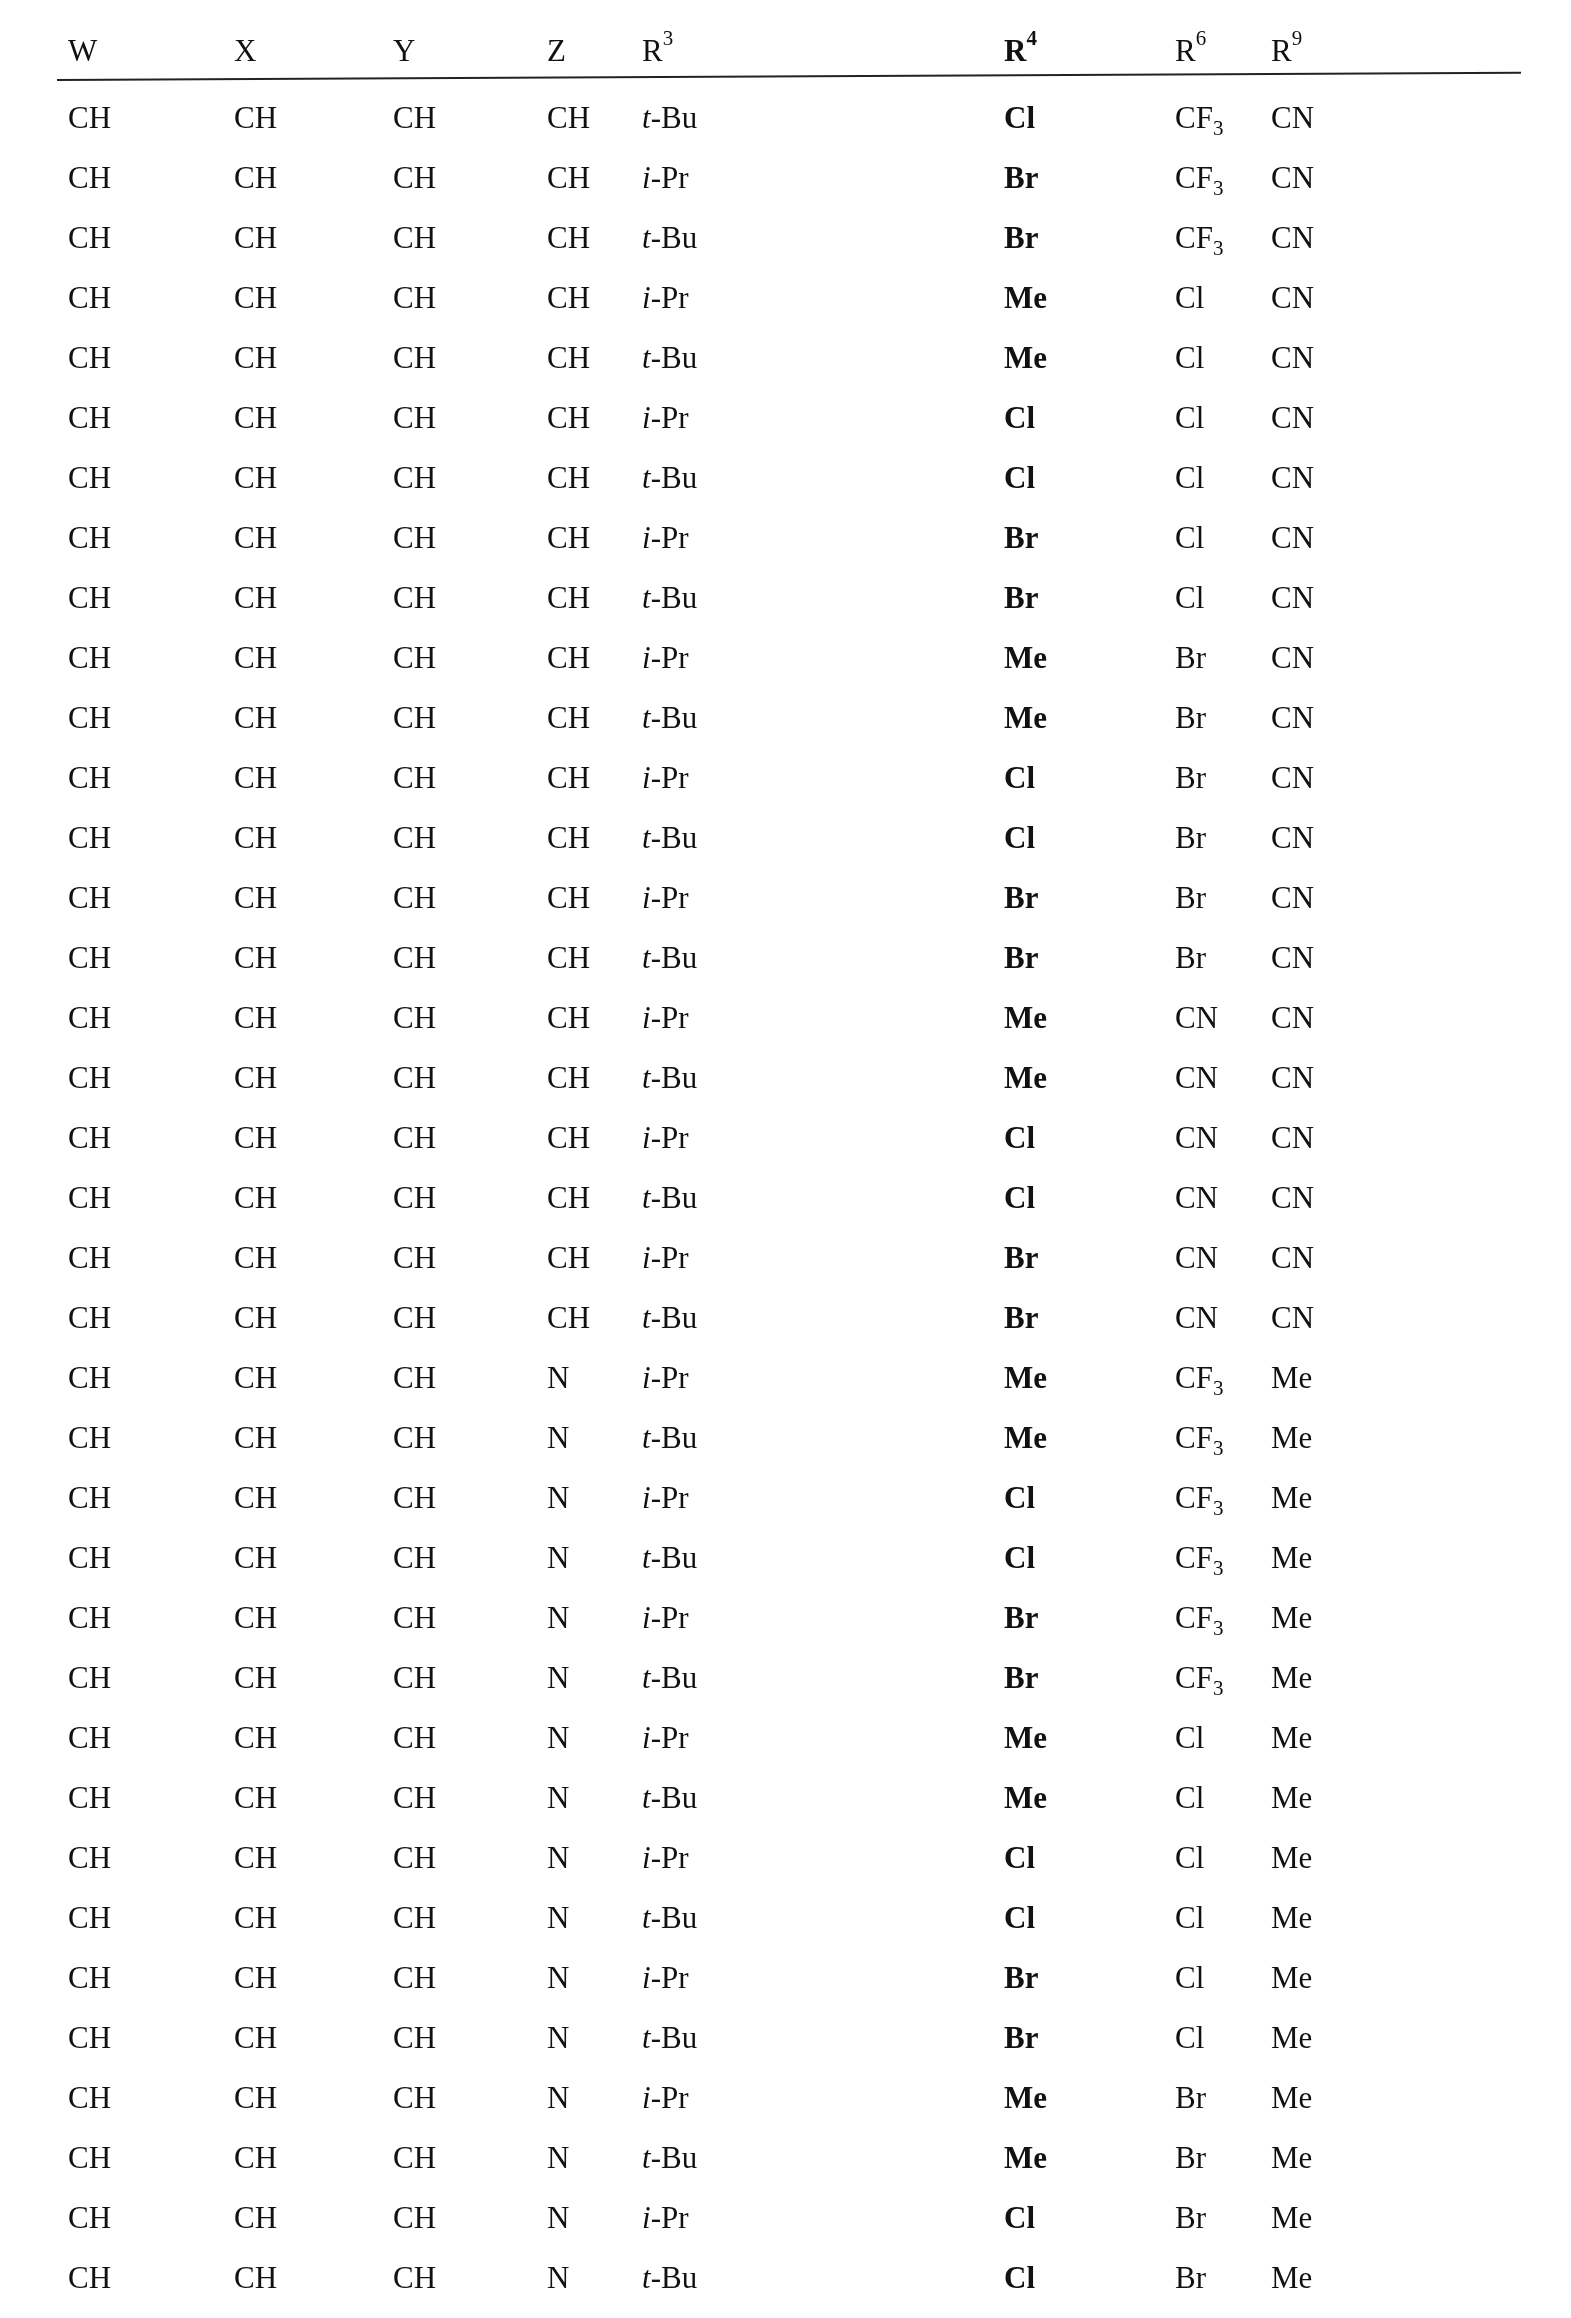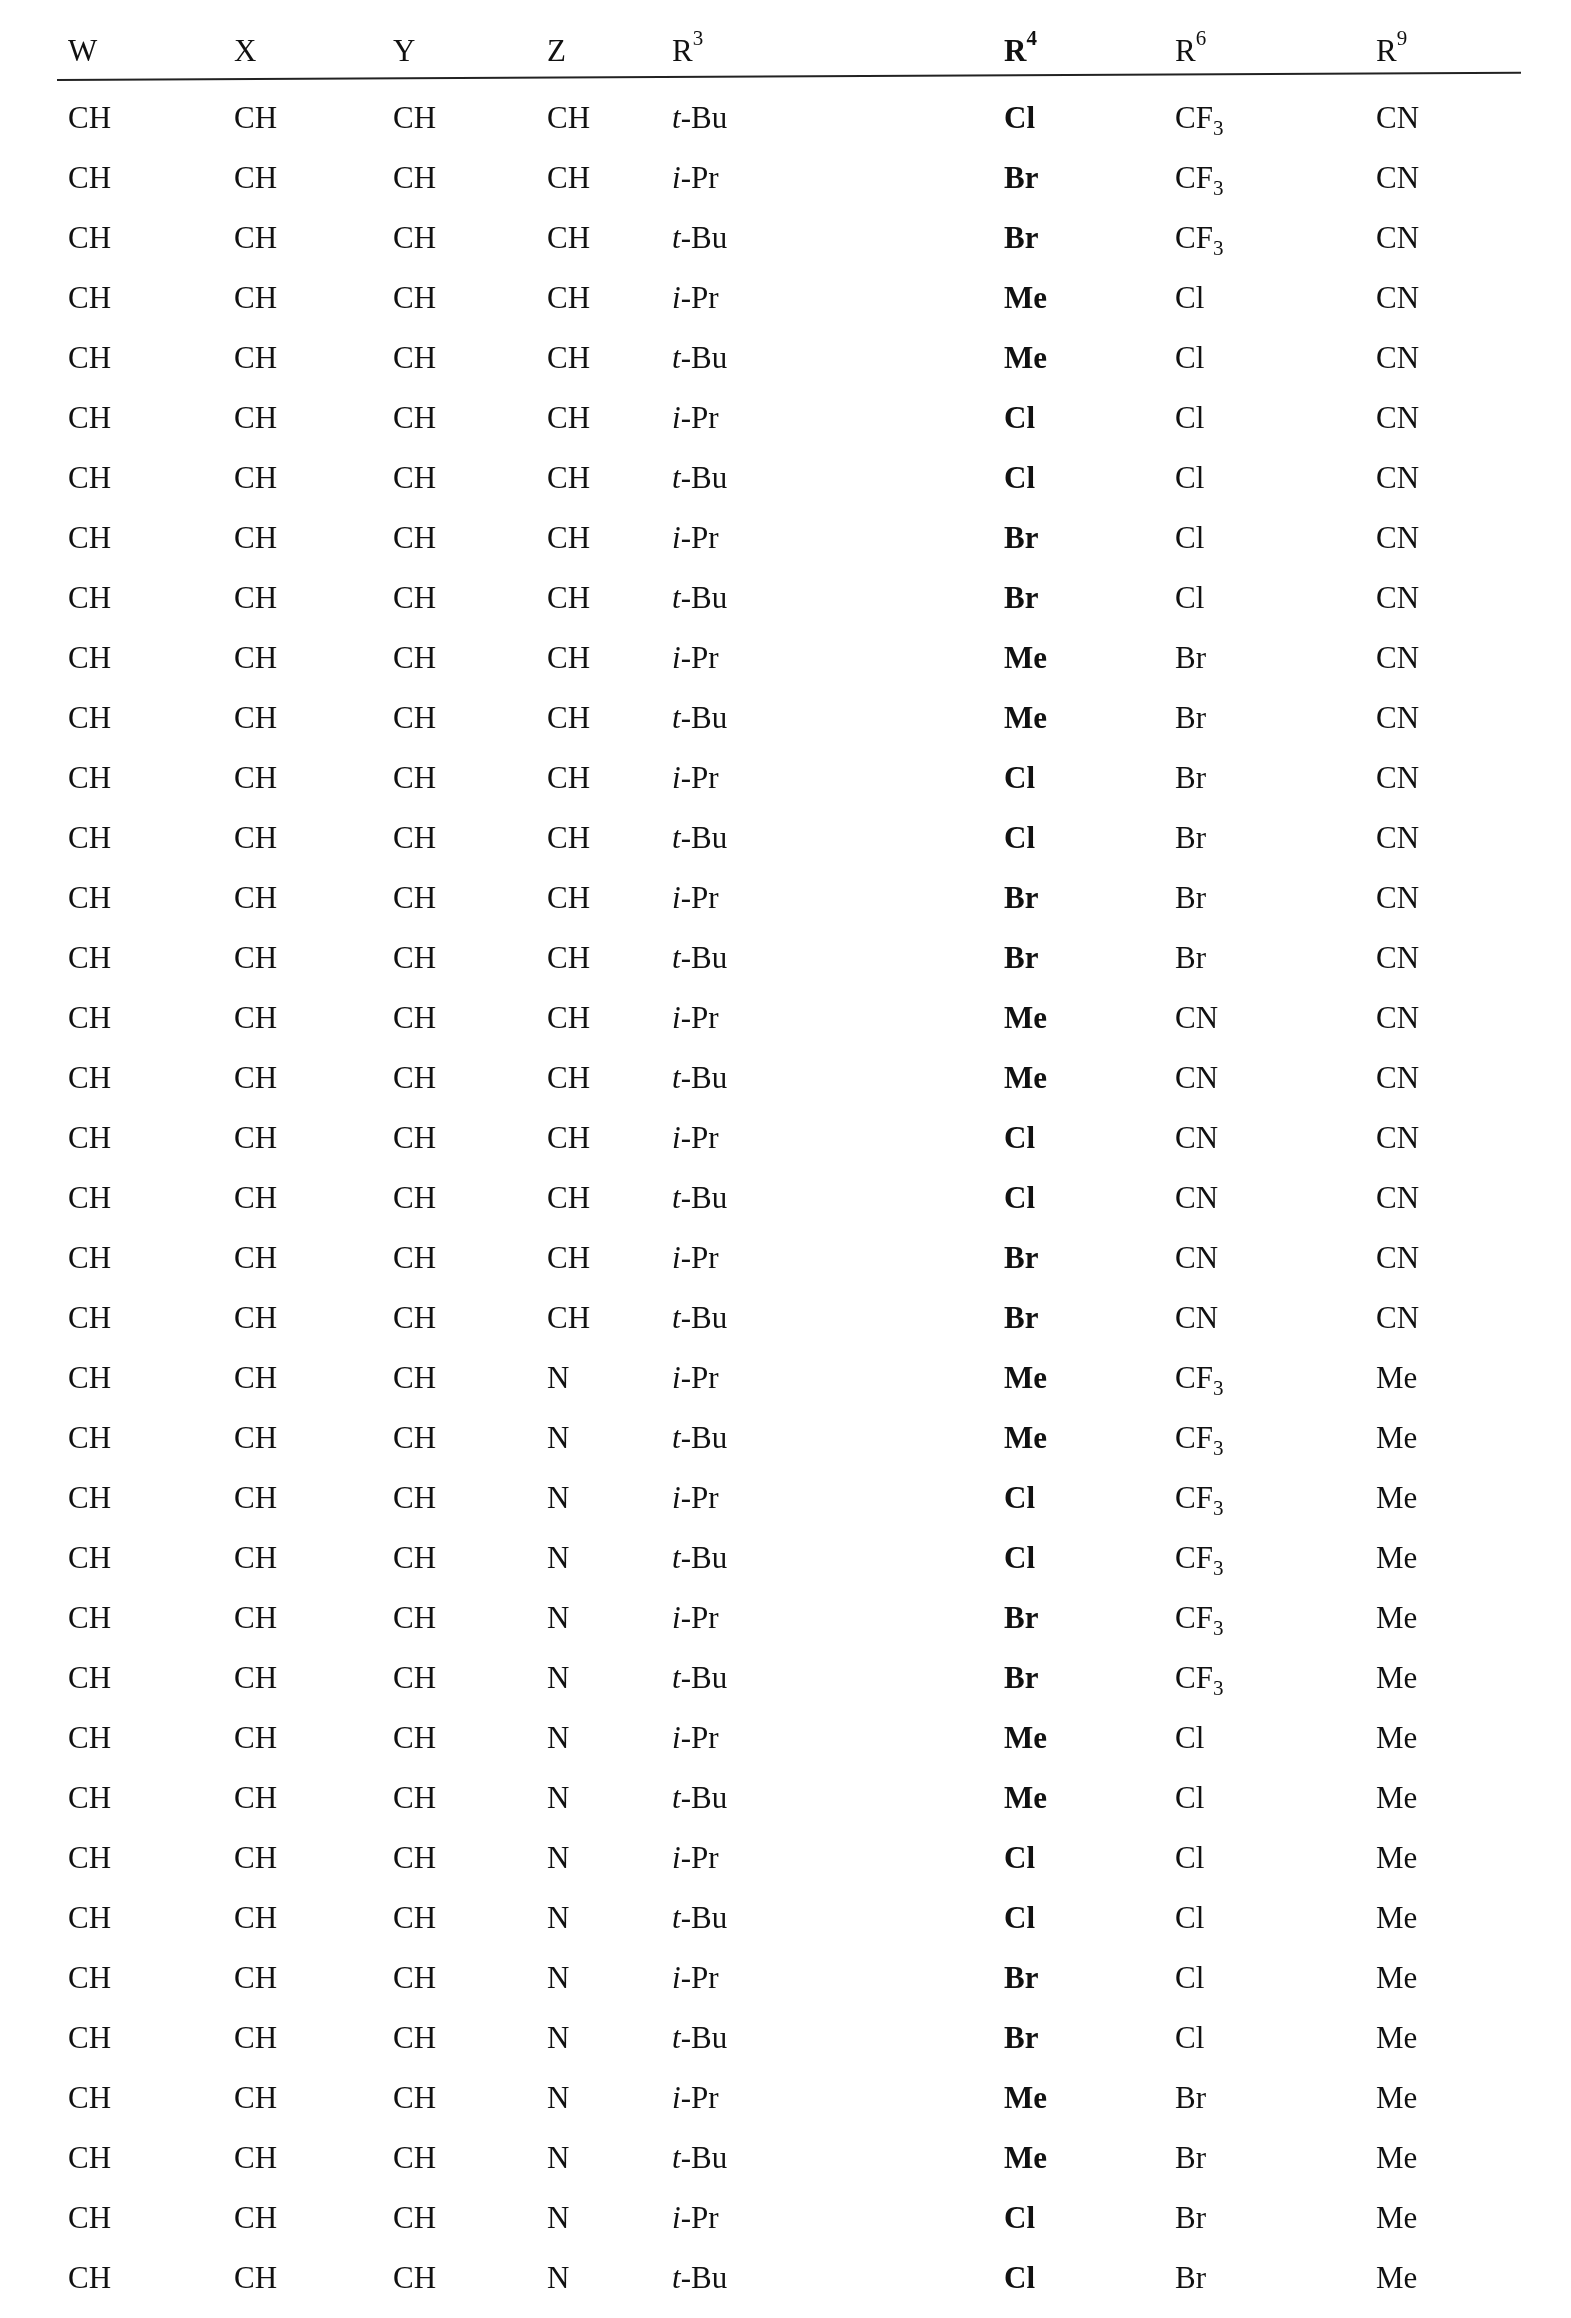--- a/index.html
+++ b/index.html
@@ -9,21 +9,21 @@
   .hcell { position: absolute; top: 0; font-size: 31px; line-height: 40px; }
   .hcell sup { font-size: 21px; position: relative; top: -3.2px; vertical-align: top; line-height: 21px; }
   .rule { position: absolute; left: 57px; top: 79px; width: 1464px; height: 2.4px; background: #222;
           transform: rotate(-0.28deg); transform-origin: left center; }
   .rows { position: absolute; top: 95px; left: 0; width: 1556px; }
   .row { position: relative; height: 60px; }
   .cell { position: absolute; top: 3.2px; font-size: 31px; line-height: 39px; white-space: nowrap; }
   .cell sub { font-size: 21px; position: relative; top: 6.5px; vertical-align: baseline; line-height: 0; }
   .it { font-style: italic; }
   .c0 { left: 68px; } .c1 { left: 234px; } .c2 { left: 393px; } .c3 { left: 547px; }
-  .c4 { left: 672px; } .c5 { left: 1004px; font-weight: bold; } .c6 { left: 1175px; } .c7 { left: 1376px; }
+  .c4 { left: 642px; } .c5 { left: 1004px; font-weight: bold; } .c6 { left: 1175px; } .c7 { left: 1271px; }
 </style>
 </head>
 <body>
 
 <div class="hdr" id="hdr">
     <div class="hcell c0"><span>W</span></div>
     <div class="hcell c1"><span>X</span></div>
     <div class="hcell c2"><span>Y</span></div>
     <div class="hcell c3"><span>Z</span></div>
     <div class="hcell c4"><span>R</span><sup>3</sup></div>

